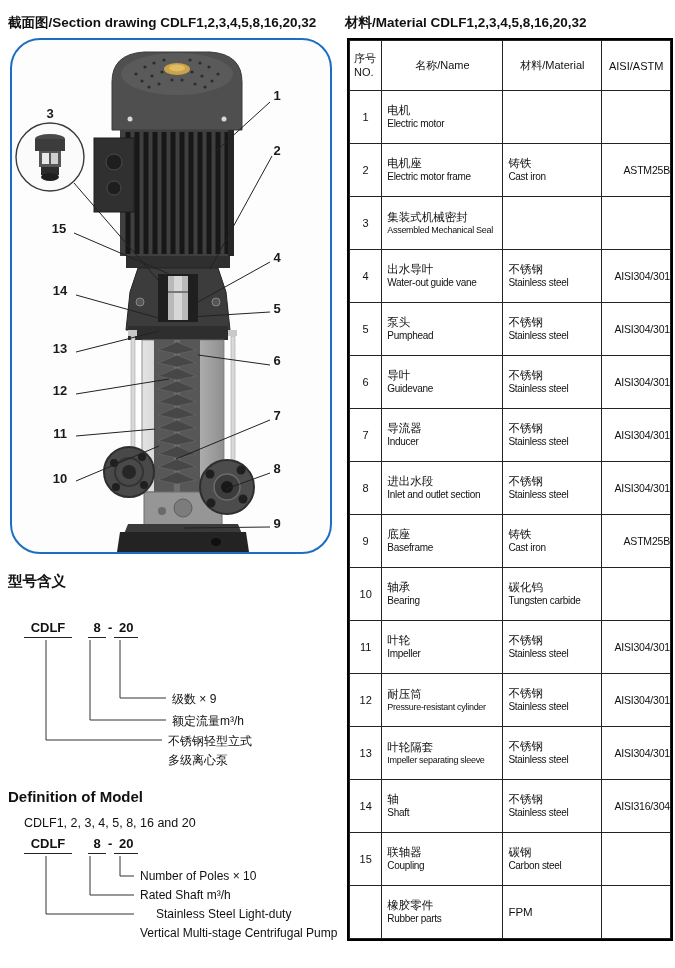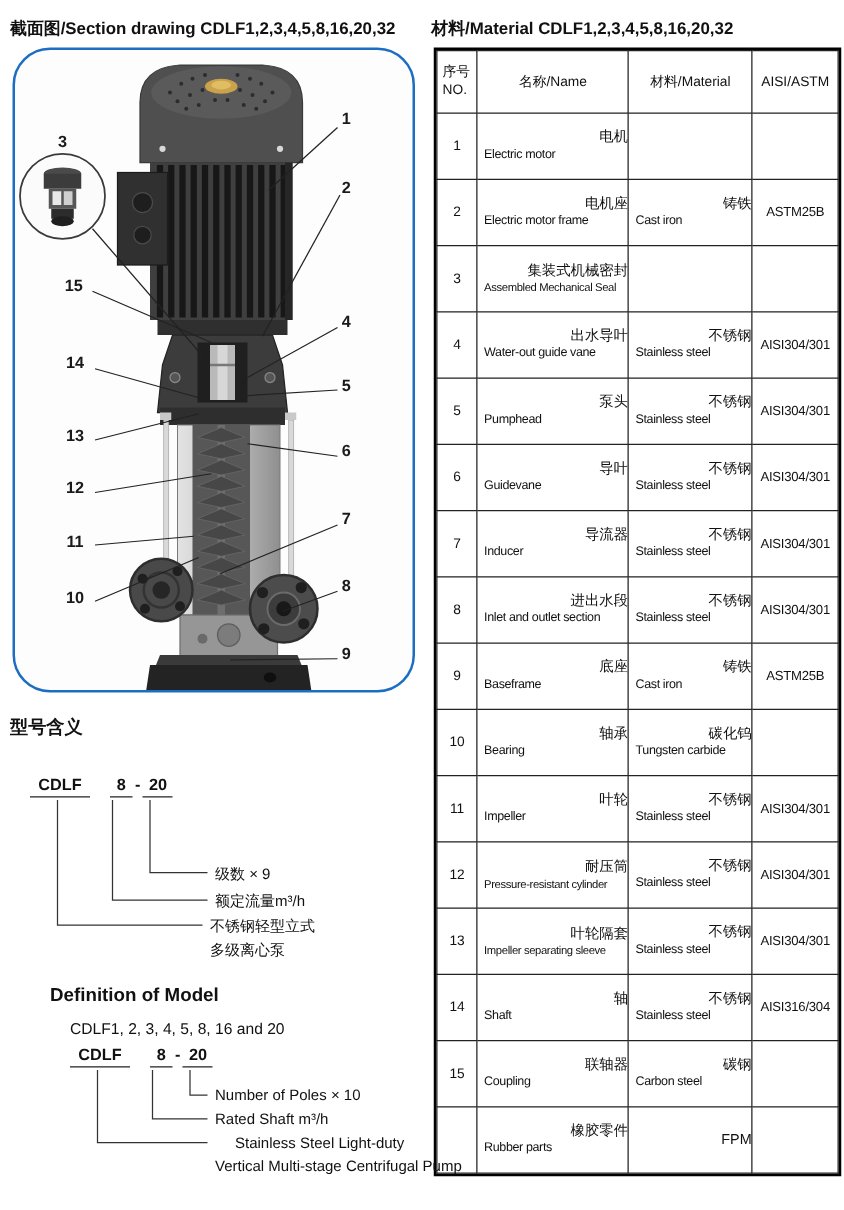--- a/index.html
+++ b/index.html
@@ -23,29 +23,29 @@
   
   .tbl-wrap{left:347px;top:38px;width:322px;border:2px solid #000;background:#fff;}
   table{border-collapse:collapse;width:100%;table-layout:fixed;}
   td,th{border:1px solid #222;padding:0;vertical-align:middle;overflow:hidden;}
   col.c-no{width:32px;} col.c-name{width:120px;} col.c-mat{width:98px;} col.c-std{width:68px;}
   tr{height:53px;} tr.hdr{height:50px;margin-top:33px;}
   .cell-no{text-align:center;font-size:11px;}
   .hdr .h-no{font-size:11px;text-align:left;padding-left:4px;line-height:1.25;font-weight:normal;}
   .hdr .h-c{font-size:11px;text-align:center;font-weight:normal;}
   .name-stack{padding-left:5px;text-align:left;}
-  .cell-cn{font-size:11.5px;line-height:1.3;white-space:nowrap;text-align:right;}
+  .cell-cn{font-size:11.5px;line-height:1.3;white-space:nowrap;}
   .cell-en{font-size:10px;line-height:1.25;letter-spacing:-0.3px;white-space:nowrap;}
-  .cell-std{text-align:center;font-size:10.5px;letter-spacing:-0.2px;}
+  .cell-std{text-align:right;font-size:10.5px;letter-spacing:-0.2px;}
   
   .model{width:334px;}
   .model .m-title{font-weight:bold;}
   .model-cn{left:8px;top:566px;height:214px;}
   .model-cn .m-title{font-size:14.5px;}
-  .model-en{left:8px;top:786px;height:180px;margin-left:32px;}
+  .model-en{left:8px;top:786px;height:180px;}
   .model-en .m-title{font-size:15px;}
   .m-series{font-size:12.5px;white-space:nowrap;}
   .m-code{font-size:13px;font-weight:bold;white-space:nowrap;}
   .u{border-bottom:1.5px solid #222;padding:0 3px 2px 3px;display:inline-block;text-align:center;}
   .m-label{font-size:12px;white-space:nowrap;}
   .diag-lines{position:absolute;left:0;top:0;}
 </style>
 </head>
 <body>
 

